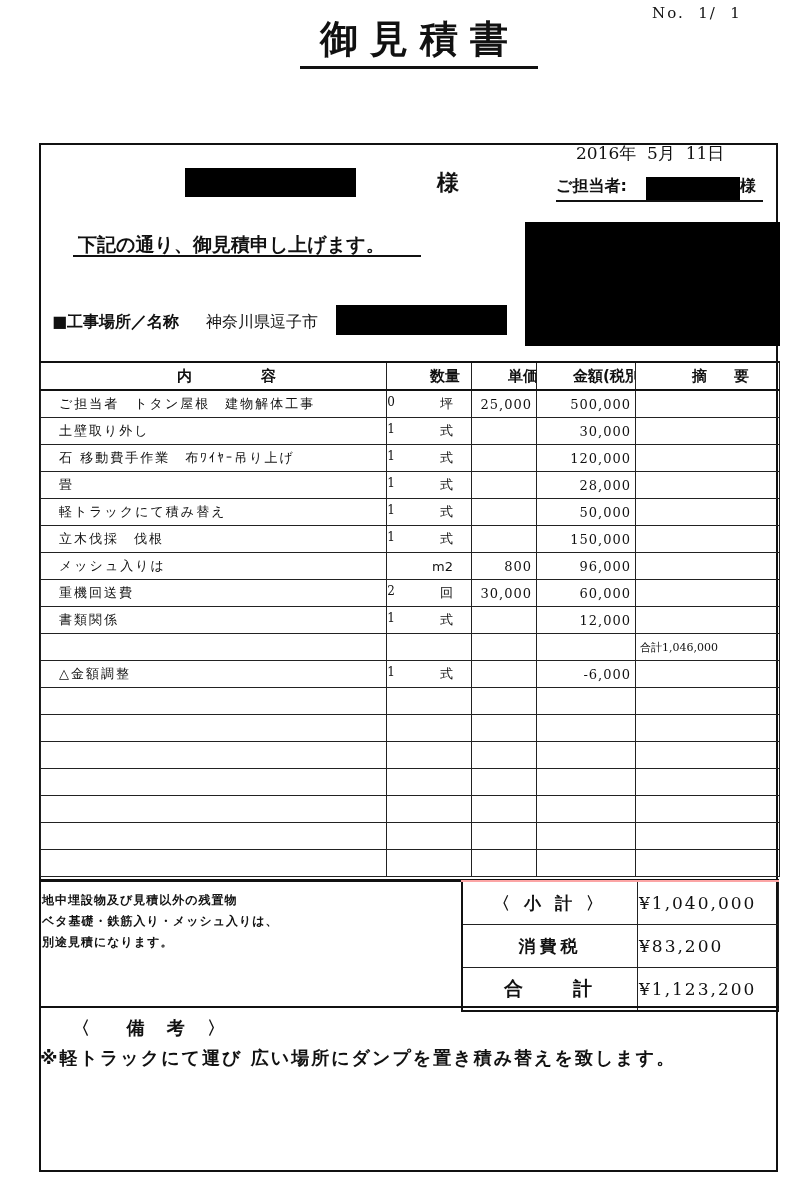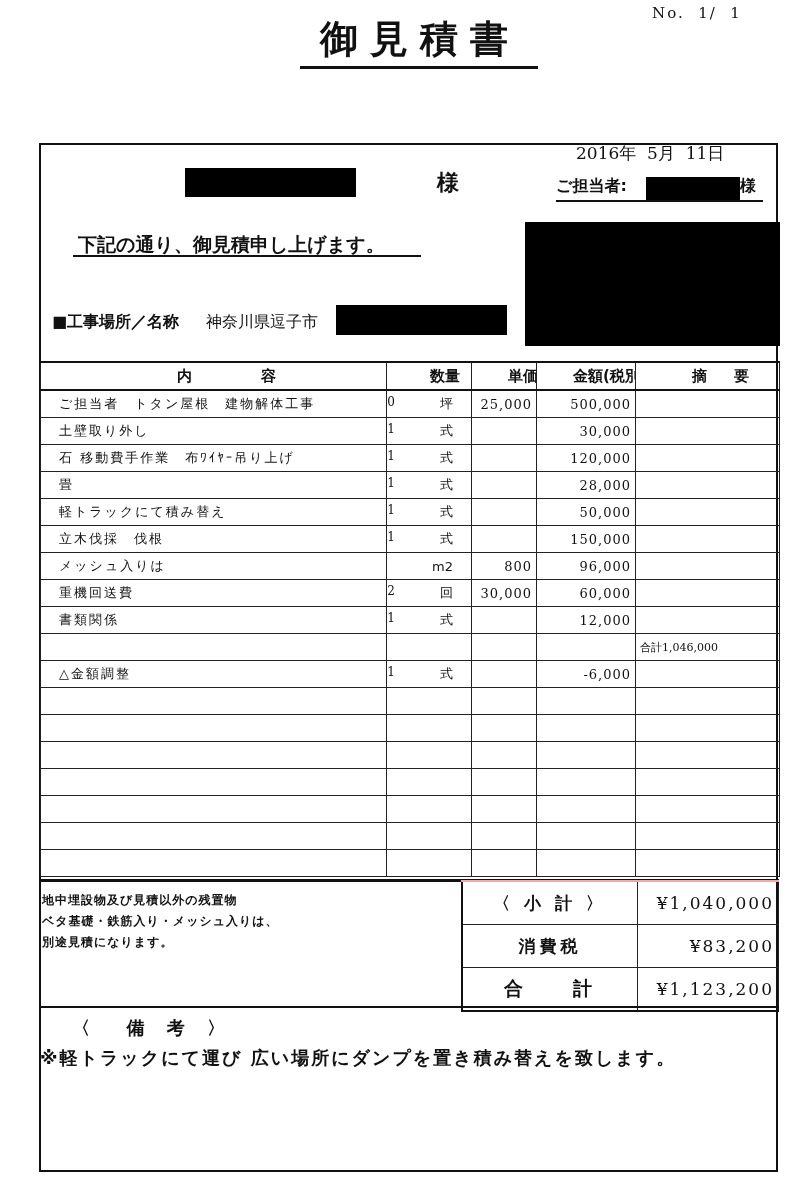--- a/index.html
+++ b/index.html
@@ -59,21 +59,21 @@
       left: 42px; top: 890px; font-size: 12px; font-weight: bold; letter-spacing: 1px; line-height: 21px;
     }
     .summary {
       left: 461px; top: 880px; width: 318px; border-collapse: collapse; table-layout: fixed;
     }
     .summary td {
       border: 1px solid #222; height: 40px; font-size: 17px; font-weight: bold;
     }
     .summary td.label { text-align: center; letter-spacing: 4px; width: 172px; border-left: 2px solid #111; }
     .summary td.amount {
-      text-align: right; padding-right: 4px; font-weight: normal;
+      padding-right: 4px; font-weight: normal;
       font-family: "DejaVu Serif", "Liberation Serif", serif; letter-spacing: 2px; font-size: 17px;
     }
     .summary tr:first-child td { border-top: 2px solid #fca5a5; }
     .summary tr:last-child td { border-bottom: 2px solid #111; }
     .remarks-title { left: 72px; top: 1016px; font-size: 18px; font-weight: bold; letter-spacing: 8px; white-space: pre; }
     .remarks-body { left: 40px; top: 1046px; font-size: 18px; font-weight: bold; letter-spacing: 2px; white-space: nowrap; }
   </style>
 </head>
 <body>
 

